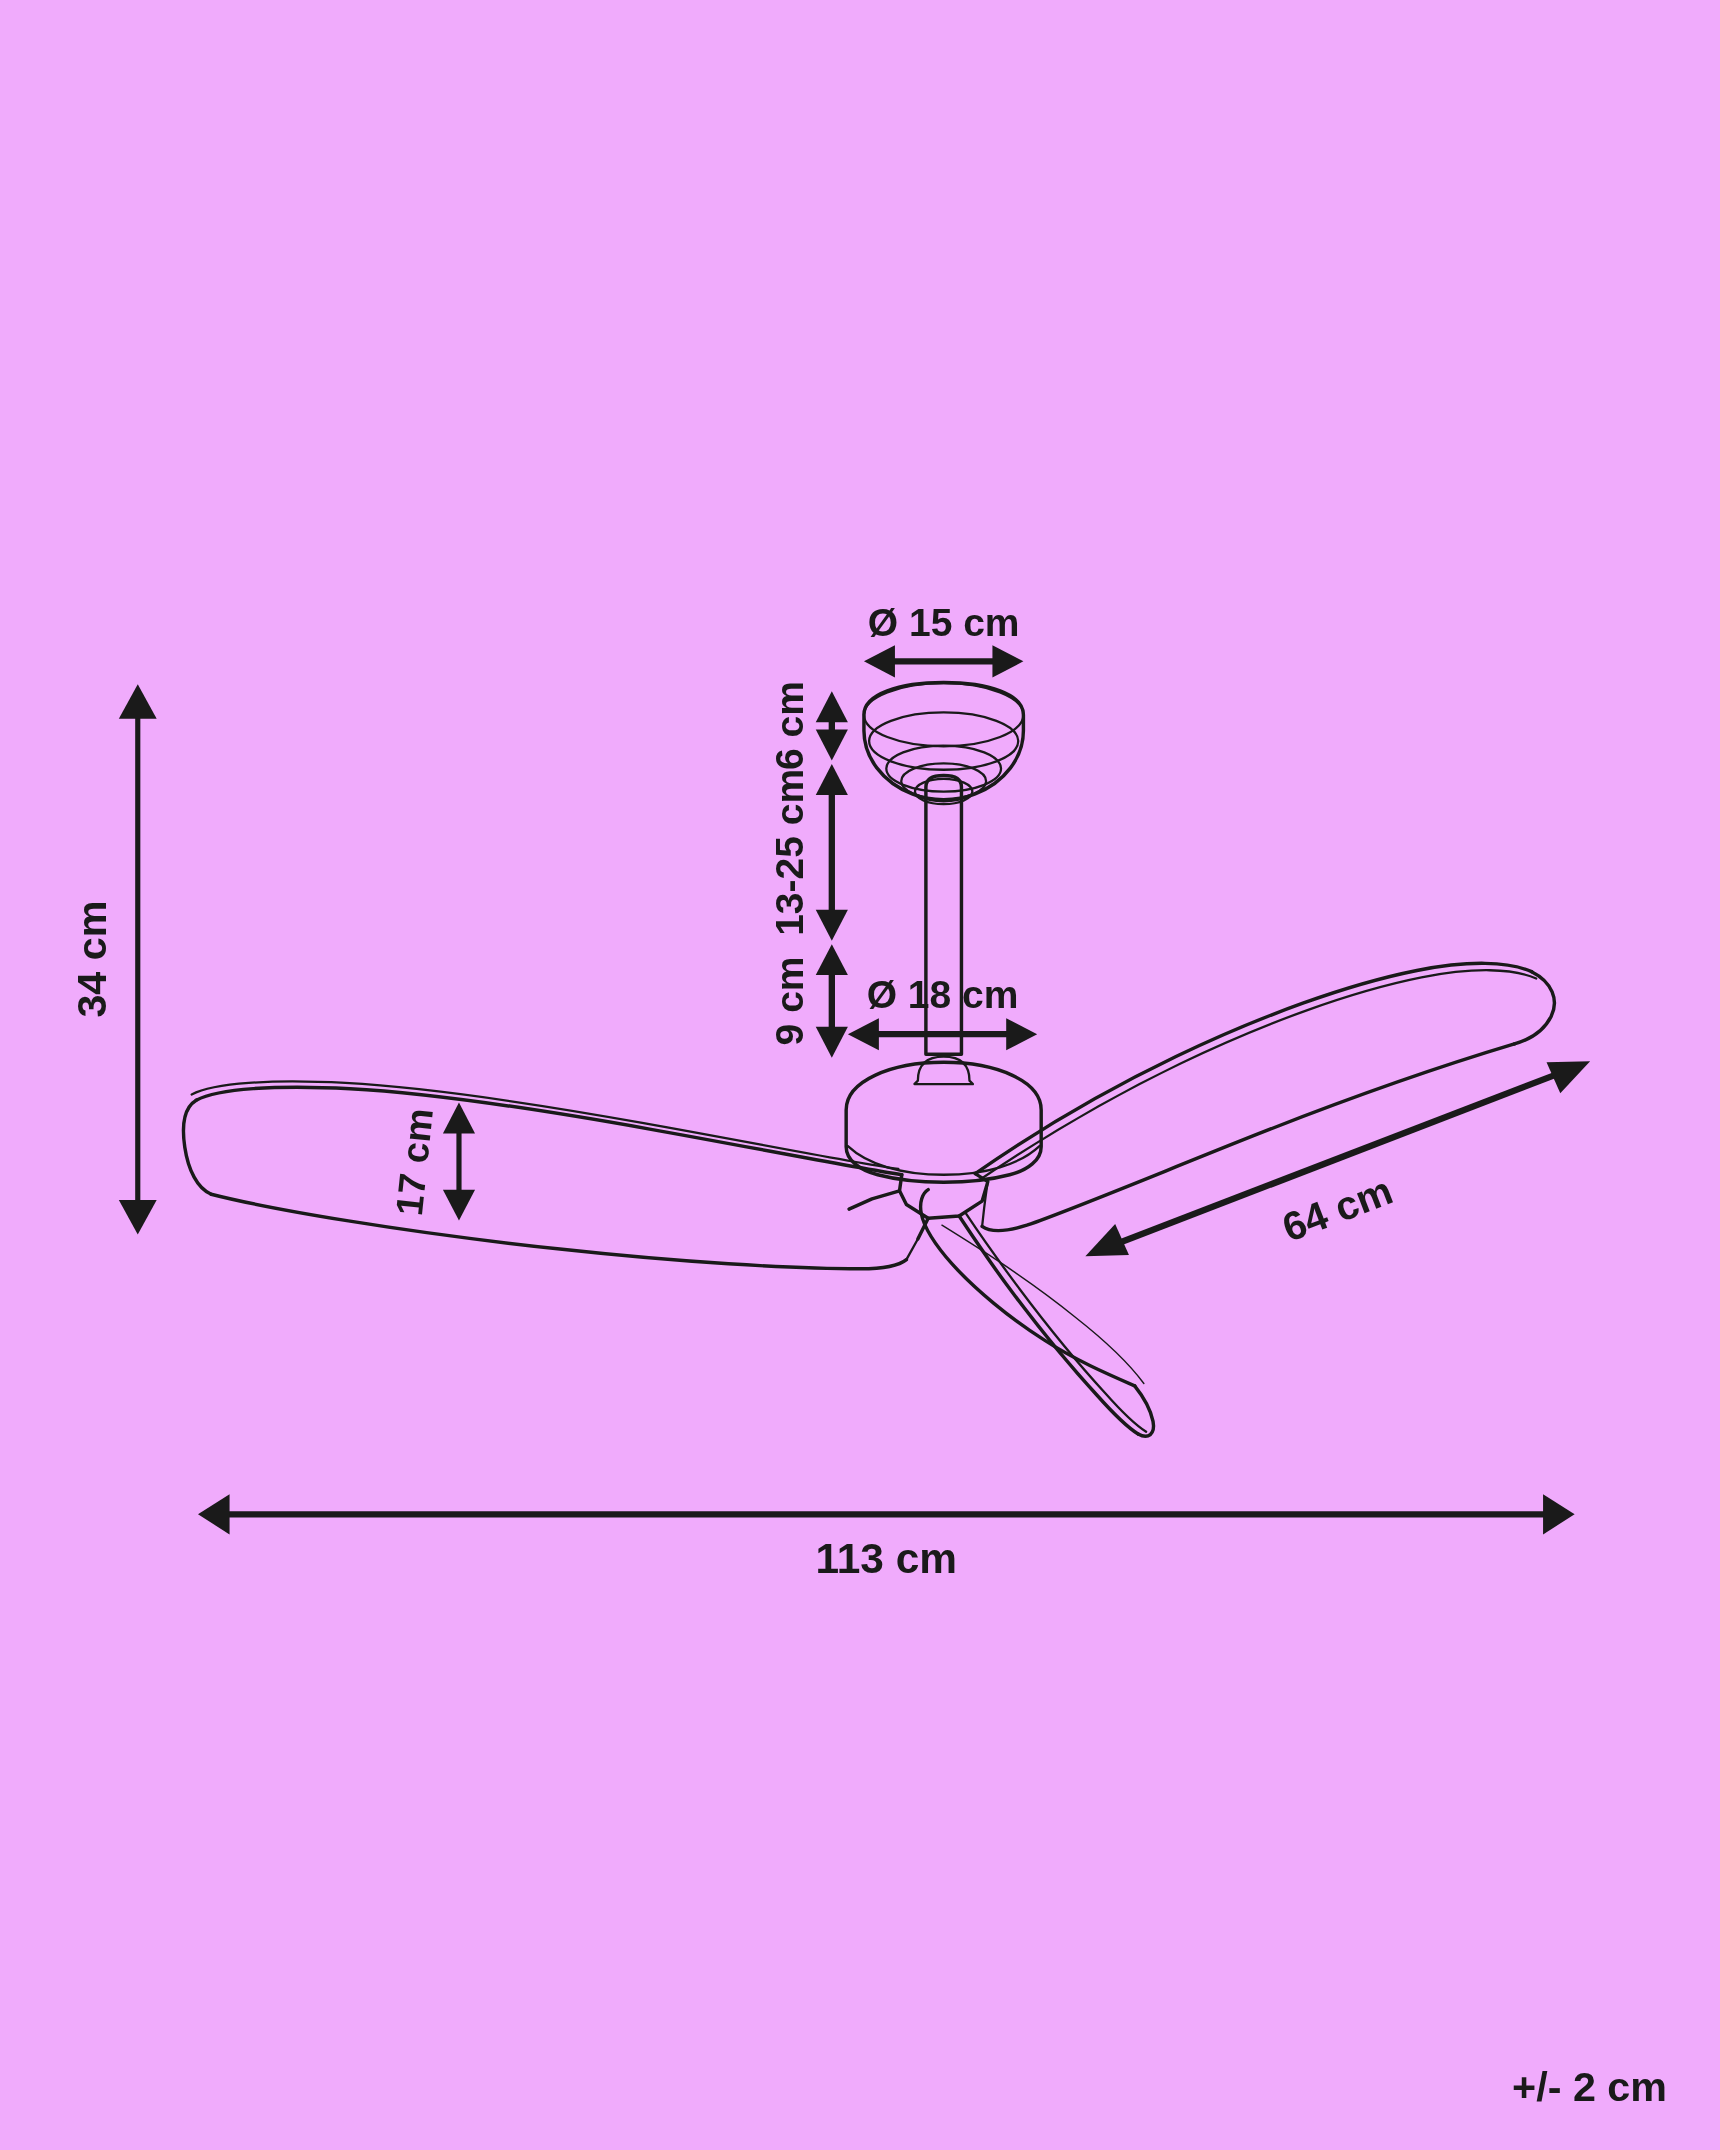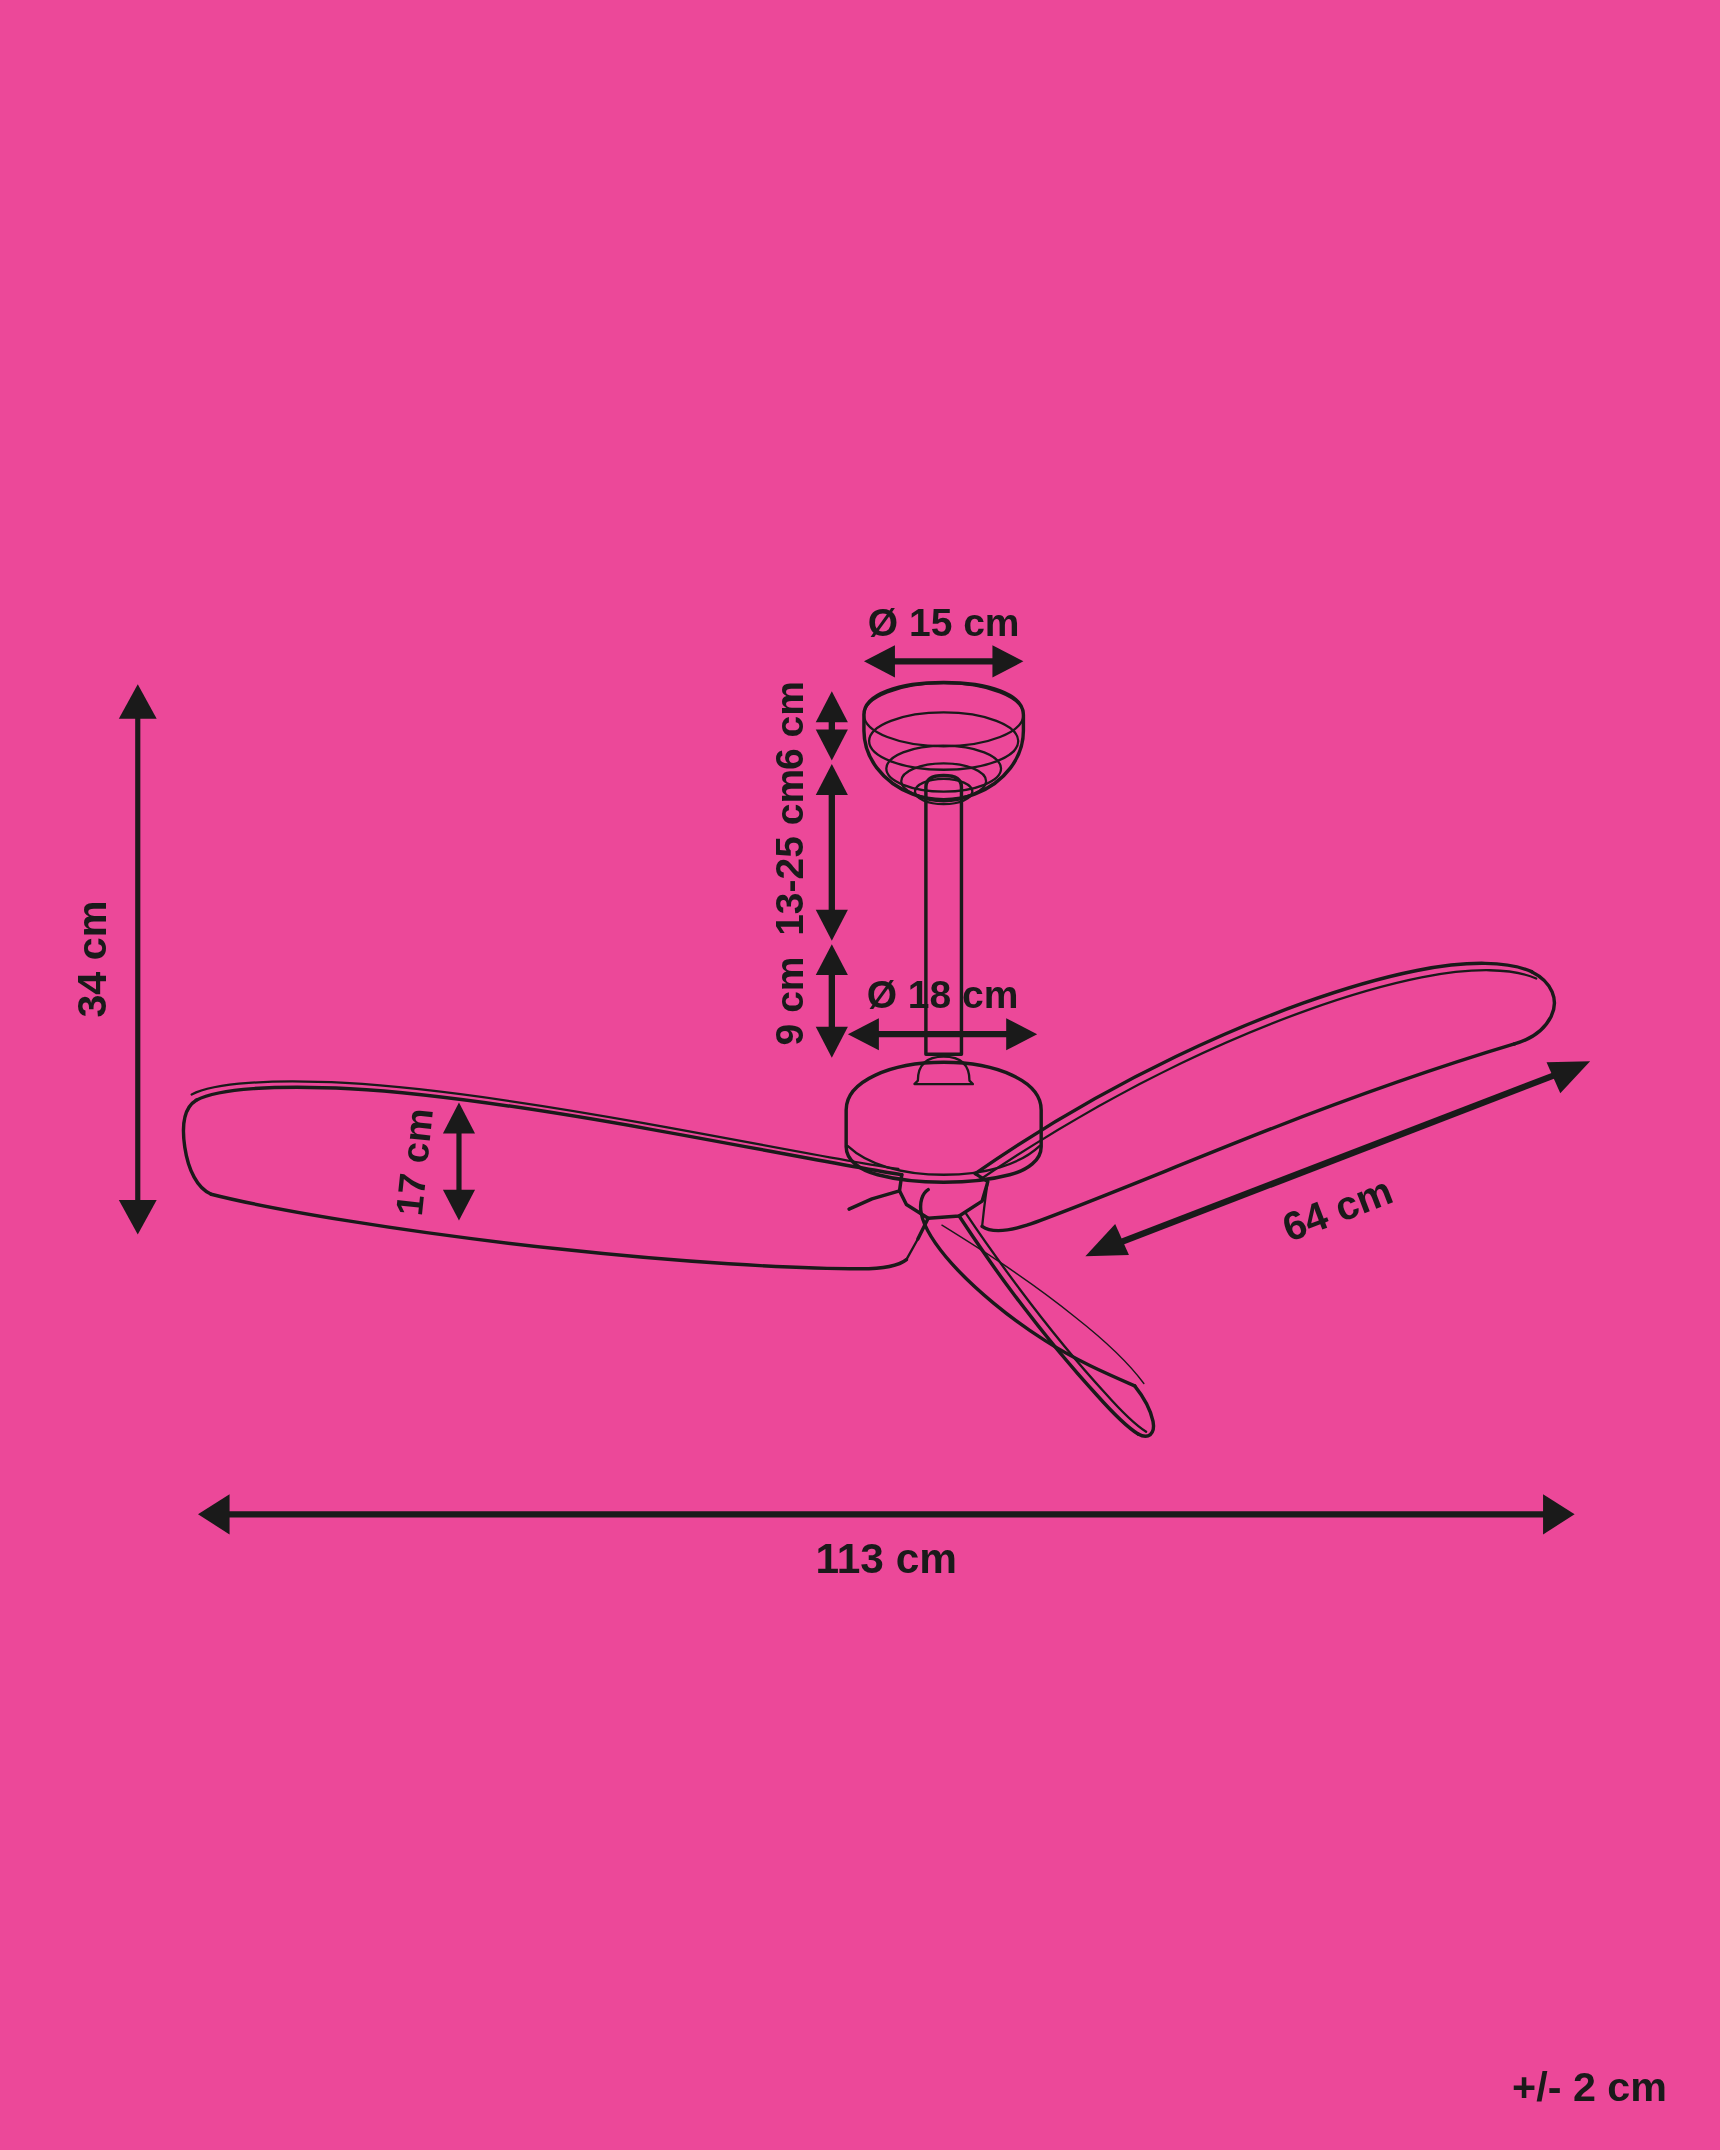--- a/index.html
+++ b/index.html
@@ -13,21 +13,21 @@
     height: 2151px;
     position: relative;
     overflow: hidden;
     font-family: "Liberation Sans", sans-serif;
   }
   #sheet {
     position: absolute;
     left: 0; top: 0;
     width: 1721px;
     height: 2151px;
-    background: #ec4899;
+    background: #f0abfc;
   }
   #drawing {
     position: absolute;
     left: 0; top: 0;
     width: 1721px;
     height: 2151px;
     display: block;
   }
   .dim-label {
     font-family: "Liberation Sans", sans-serif;

